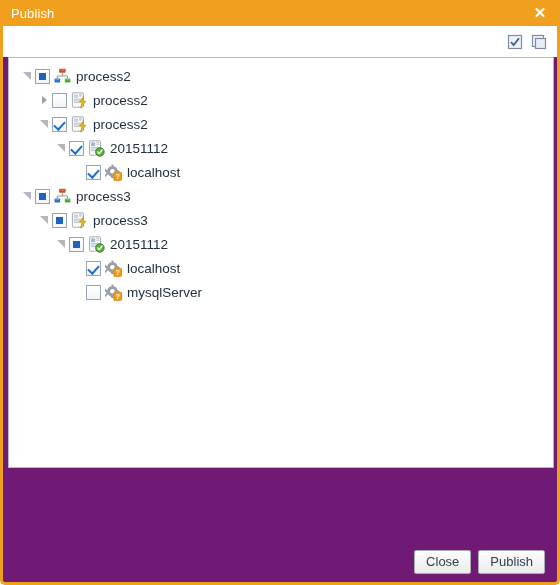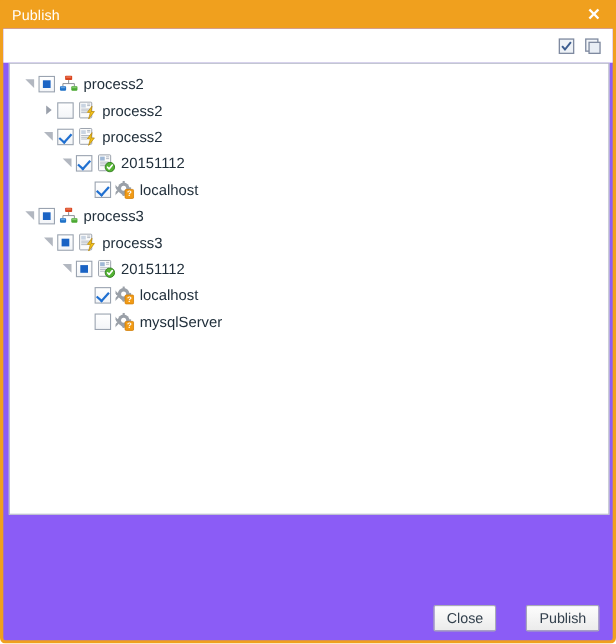--- a/index.html
+++ b/index.html
@@ -16,21 +16,21 @@
 
   .window {
     position: absolute;
     left: 0; top: 0;
     width: 560px;
     height: 585px;
     box-sizing: border-box;
     border: 3px solid #F0A01E;
     border-top: none;
     border-radius: 0 0 5px 5px;
-    background: #8b5cf6;
+    background: #701a75;
   }
 
   
   .titlebar {
     position: relative;
     height: 26px;
     background: #F0A01E;
     border-radius: 3px 3px 0 0;
     display: flex;
     align-items: center;
@@ -179,21 +179,20 @@
     padding: 0 11px;
     border: 1px solid #a9acb5;
     border-radius: 2px;
     background: linear-gradient(#fdfdfd, #ebebeb);
     color: #33404d;
     font-family: "Liberation Sans", sans-serif;
     font-size: 13px;
     cursor: pointer;
     line-height: 22px;
     text-align: center;
-    margin-left: 20px;
   }
 </style>
 </head>
 <body>
 
 <div class="window">
 
   <div class="titlebar">
     <span class="title-text">Publish</span>
     <div class="close-btn">✕</div>

